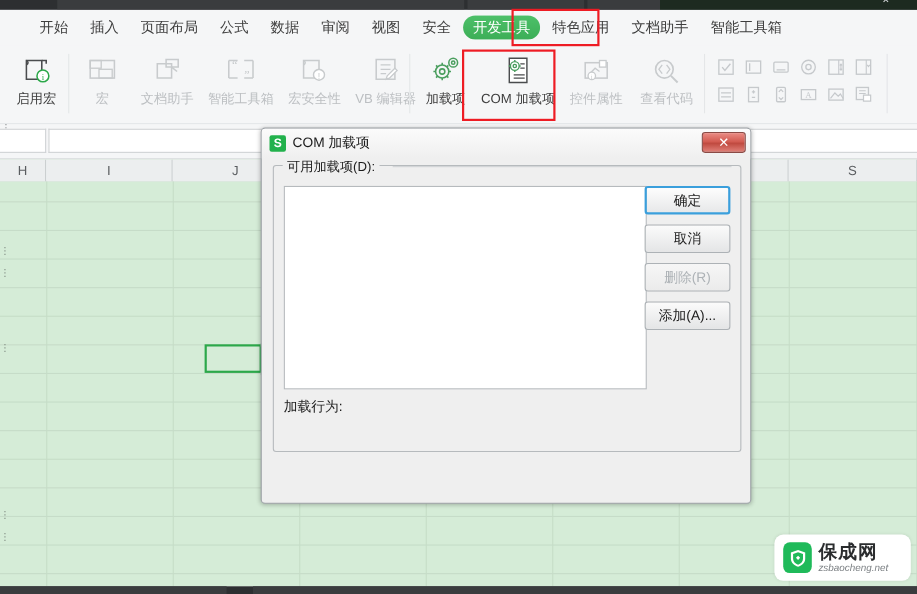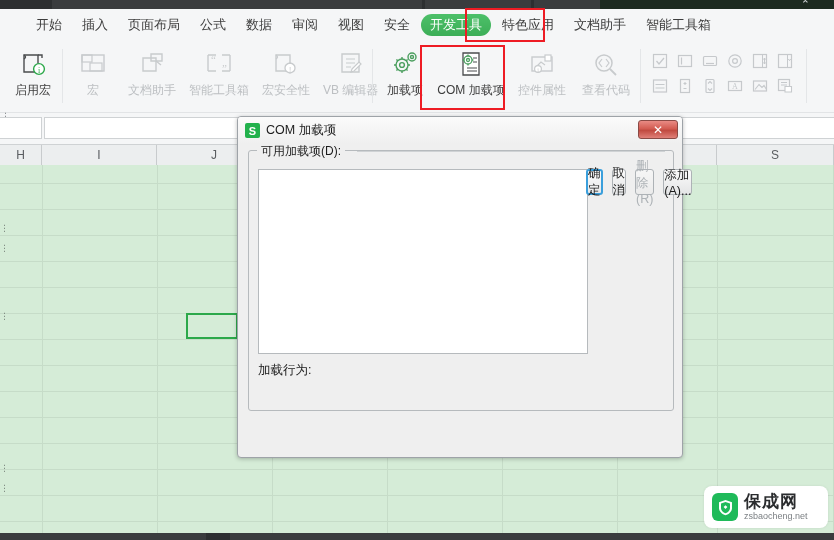--- a/index.html
+++ b/index.html
@@ -167,21 +167,21 @@
   .watermark .wmark {
     width: 26px; height: 28px; border-radius: 6px;
     background: #1fba5a; margin-right: 6px;
     display: flex; align-items: center; justify-content: center;
   }
   .watermark .wtxt { display: flex; flex-direction: column; }
   .watermark .wbig {
     font-size: 17px; font-weight: bold; color: #2a2c2e; letter-spacing: 1px;
     line-height: 18px;
   }
-  .watermark .wsmall { font-size: 9px; color: #7c8084; line-height: 11px; }
+  .watermark .wsmall { font-size: 9px; color: #7c8084; line-height: 11px; font-style: italic; }
 
   
   .dialog {
     position: absolute; left: 237px; top: 116px; width: 446px; height: 342px;
     background: #efefef;
     border: 1px solid #9ea3a8;
     border-radius: 4px;
     box-shadow: 0 1px 4px rgba(0,0,0,0.25);
   }
   .dlg-title {
@@ -218,21 +218,21 @@
   .fs-rule {
     position: absolute; left: 108px; right: 8px; top: 0px; height: 1px;
     background: #cfd2d4;
   }
   .listbox {
     position: absolute; left: 9px; top: 18px; width: 330px; height: 185px;
     background: #ffffff; border: 1px solid #b6babd;
   }
   .btncol {
     position: absolute; right: 9px; top: 18px; width: 78px;
-    display: flex; flex-direction: row; gap: 9px;
+    display: flex; flex-direction: column; gap: 9px;
   }
   .dbtn {
     height: 26px; border-radius: 3px;
     border: 1px solid #adb2b6;
     background: linear-gradient(#fbfbfb,#e4e5e6);
     font-size: 12.5px; color: #1c1c1c;
     display: flex; align-items: center; justify-content: center;
     cursor: pointer;
   }
   .dbtn.primary {

